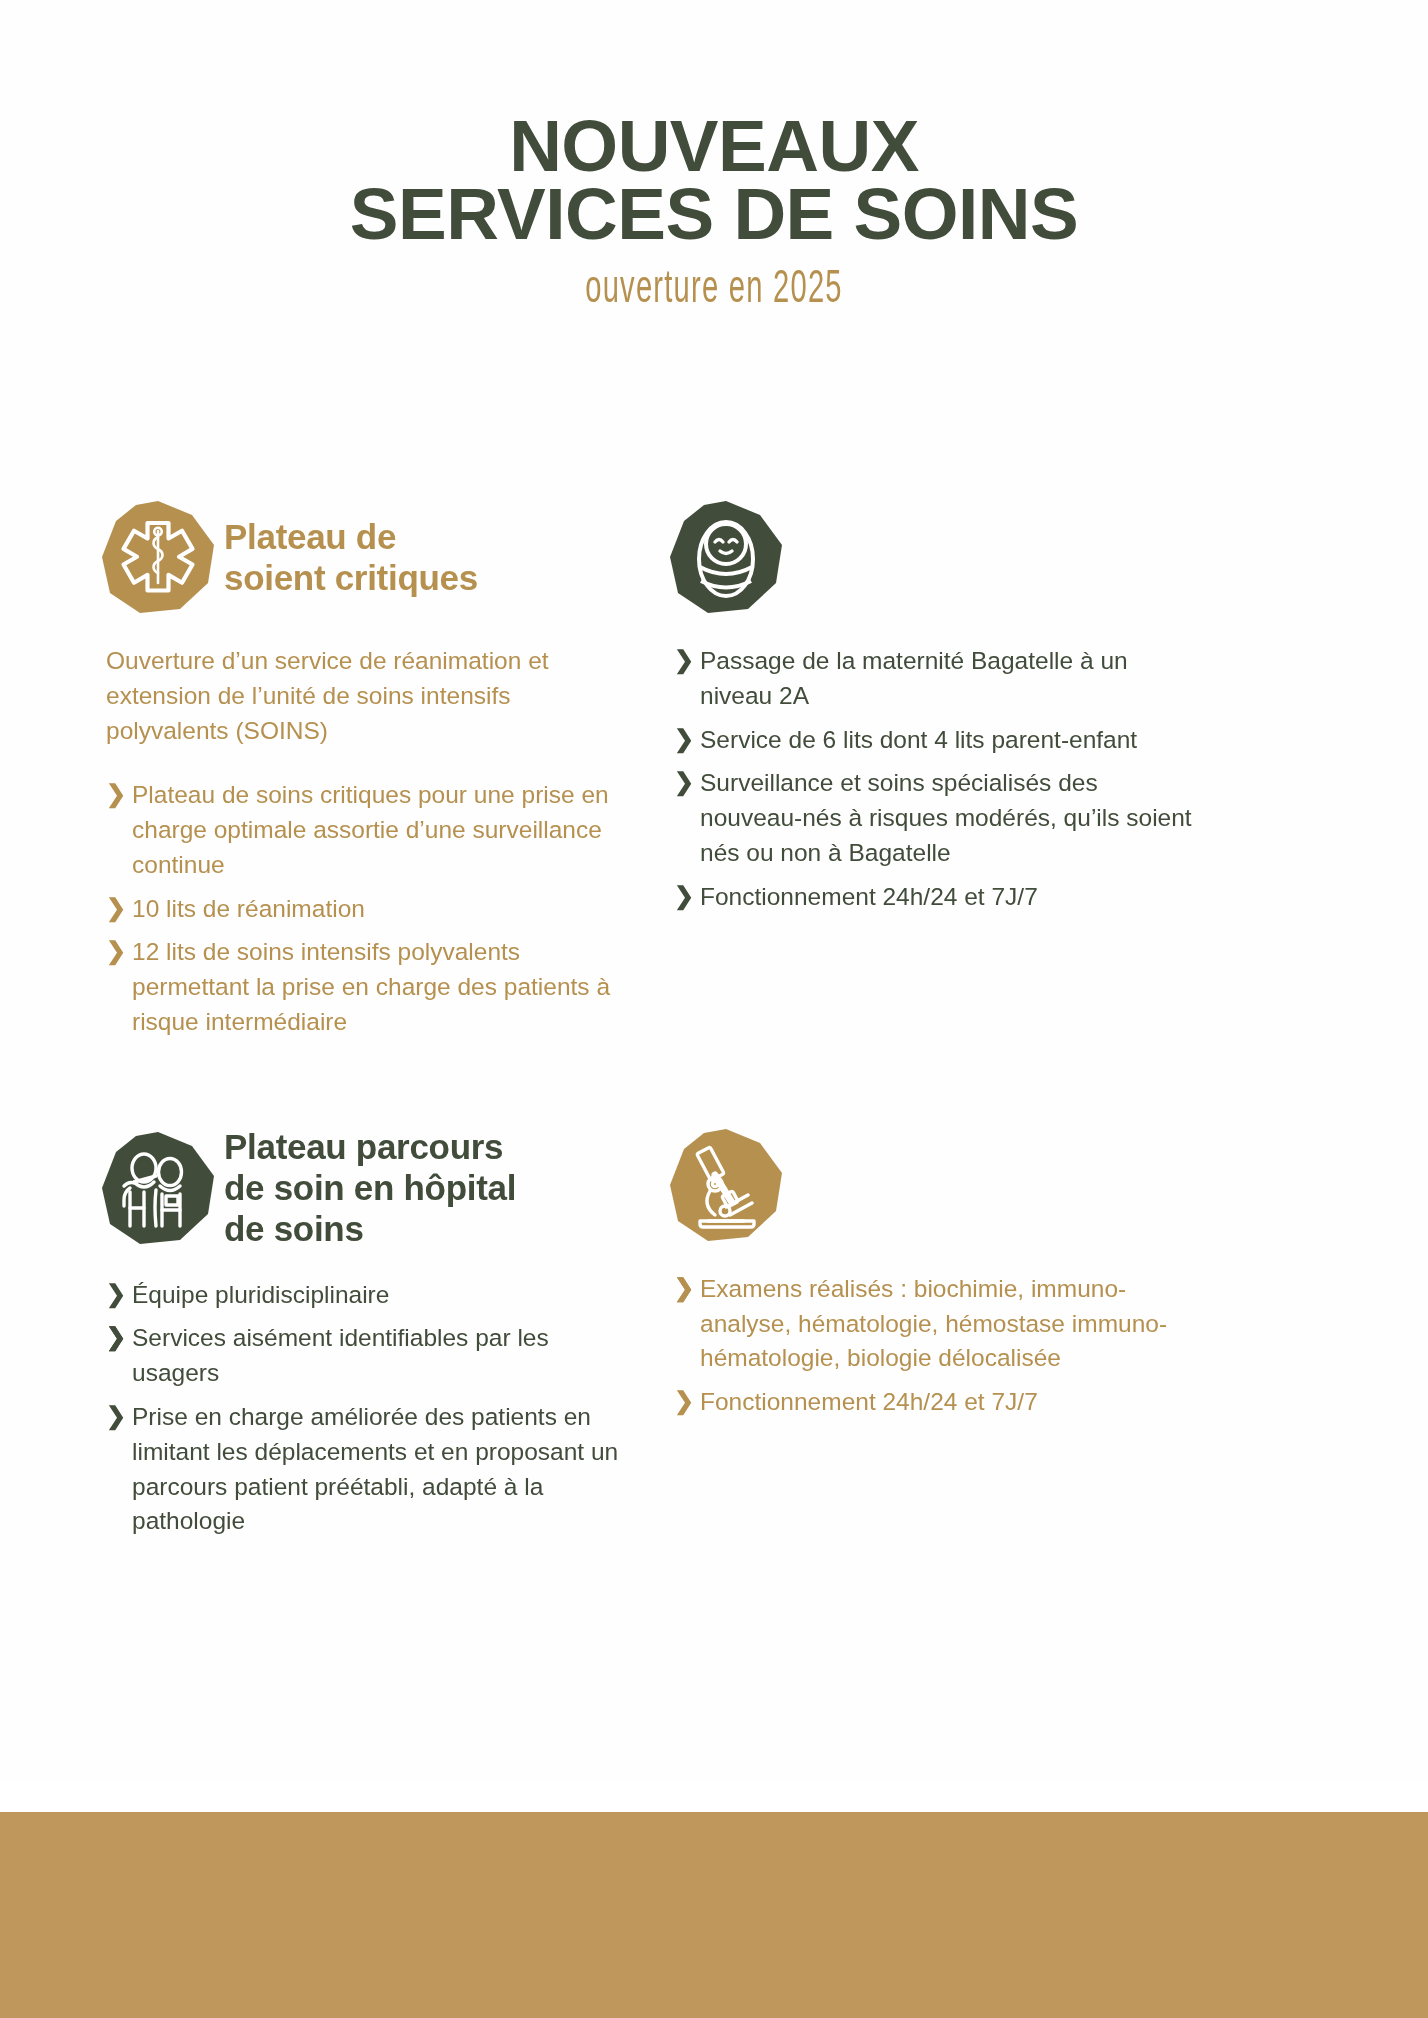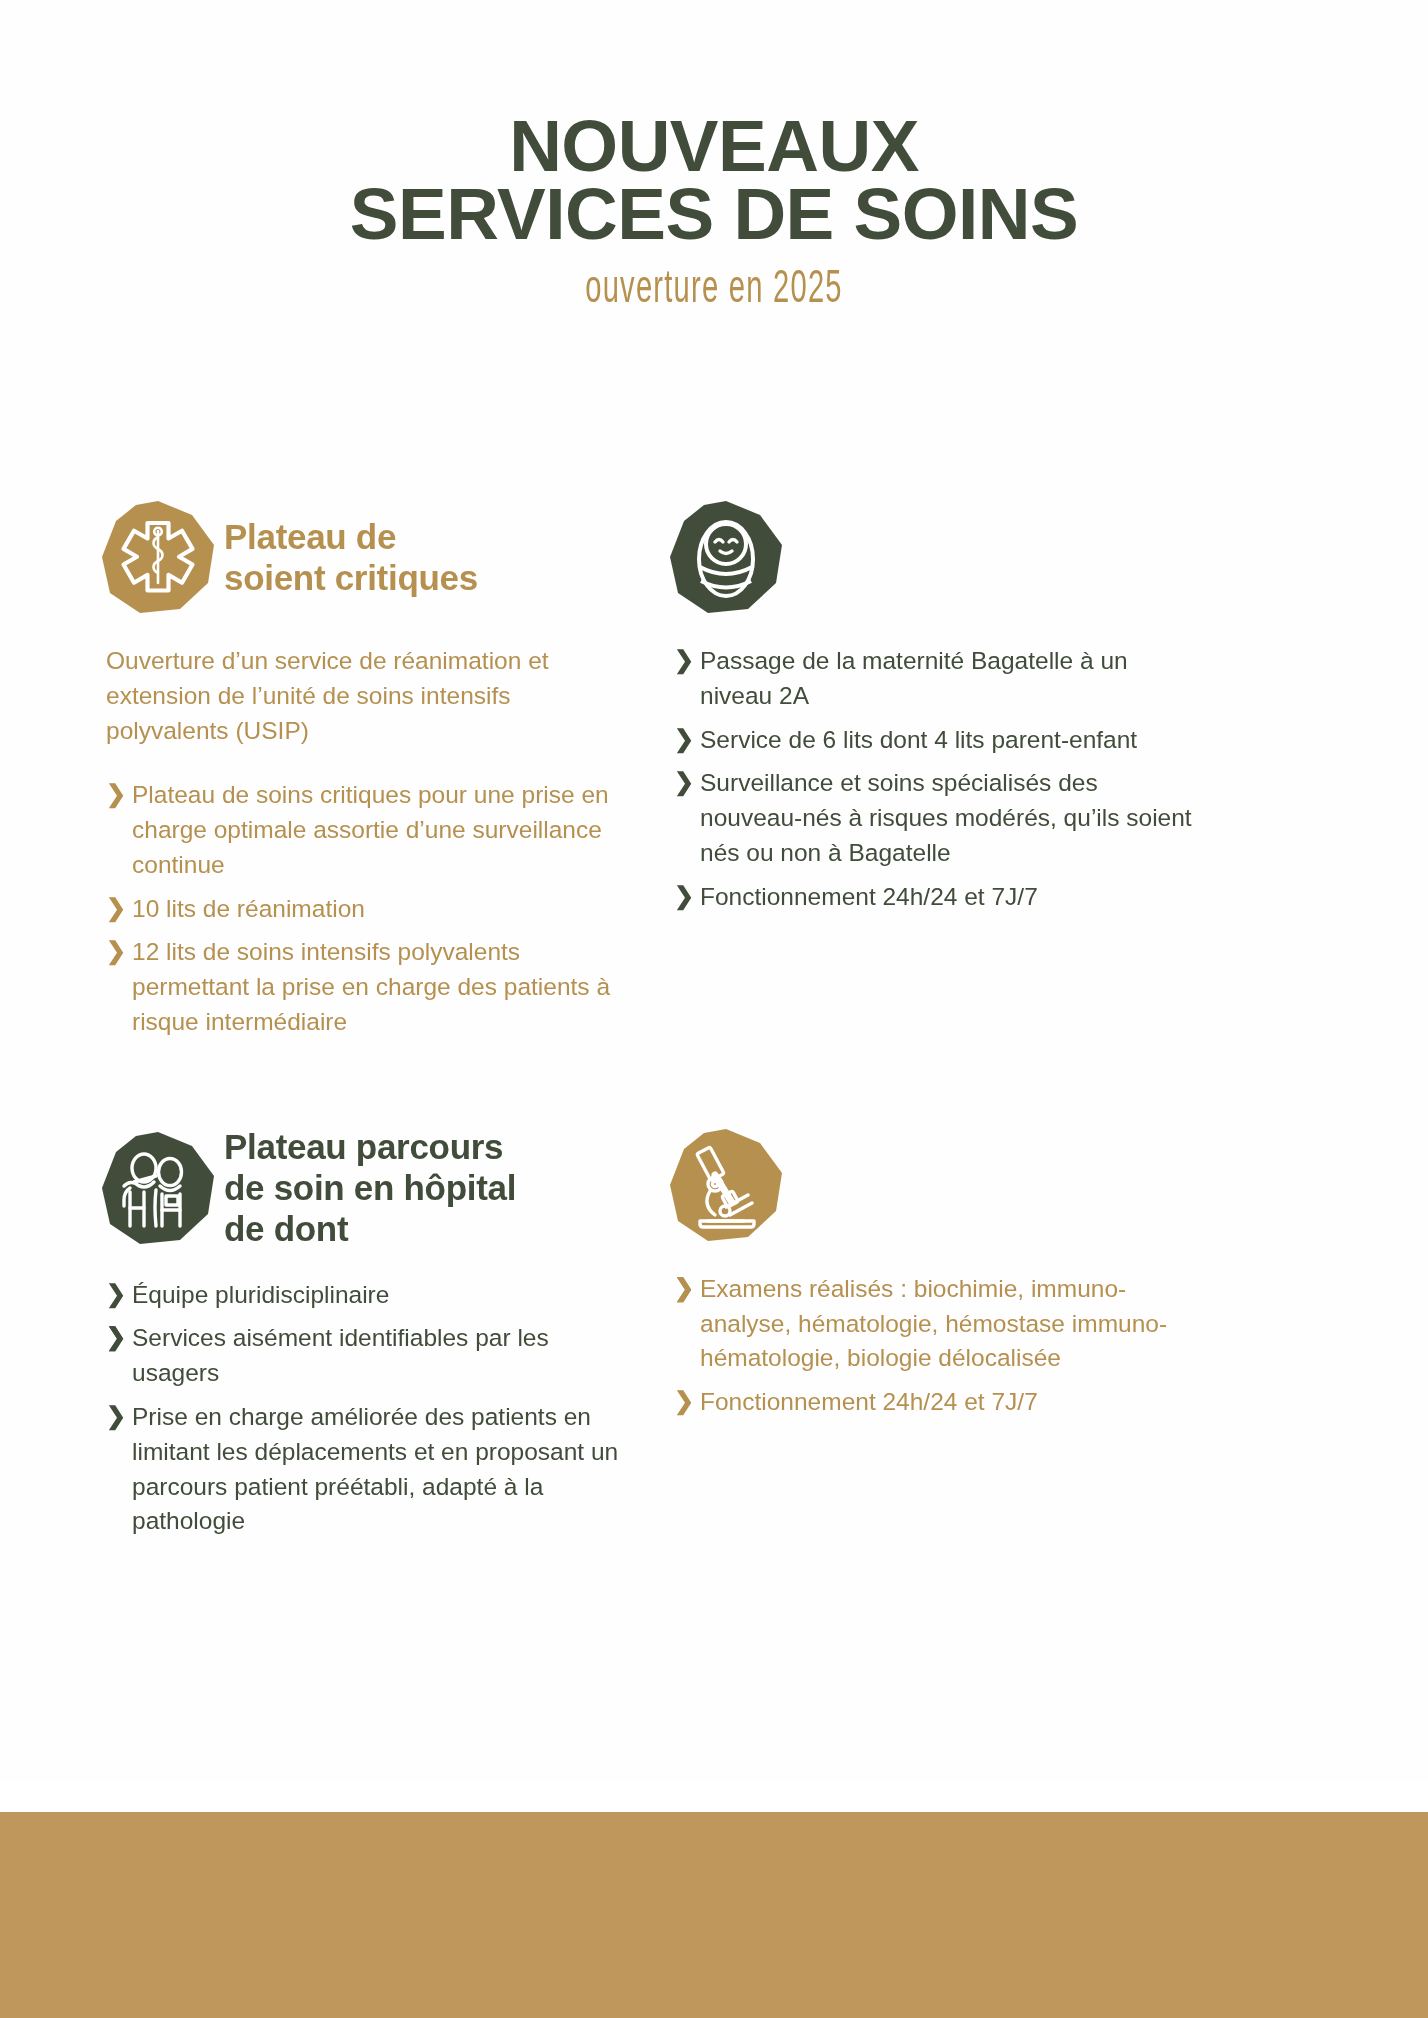--- a/index.html
+++ b/index.html
@@ -186,21 +186,21 @@
               </g>
             </svg>
           </div>
           <h2 class="sec-title gold">
             <span>Plateau de</span><br>
             <span>soient critiques</span>
           </h2>
         </div>
 
         <div class="sec-body gold">
-          <p class="intro">Ouverture d’un service de réanimation et extension de l’unité de soins intensifs polyvalents (USIP)</p>
+          <p class="intro">Ouverture d’un service de réanimation et extension de l’unité de soins intensifs polyvalents (SOINS)</p>
           <ul class="bullets w-mid">
             <li>
               <span class="marker">❯</span>
               <span>Plateau de soins critiques pour une prise en charge optimale assortie d’une surveillance continue</span>
             </li>
             <li>
               <span class="marker">❯</span>
               <span>10 lits de réanimation</span>
             </li>
             <li>
@@ -276,21 +276,21 @@
                 <path d="M80,64 v32"></path>
                 <path d="M62,80 h18"></path>
                 <path d="M56,60 q-2,16 0,36"></path>
                 <rect x="66" y="66" width="12" height="9"></rect>
               </g>
             </svg>
           </div>
           <h2 class="sec-title green">
             <span>Plateau parcours</span><br>
             <span>de soin en hôpital</span><br>
-            <span>de dont</span>
+            <span>de soins</span>
           </h2>
         </div>
 
         <div class="sec-body green">
           <ul class="bullets w-wide">
             <li>
               <span class="marker">❯</span>
               <span>Équipe pluridisciplinaire</span>
             </li>
             <li>

